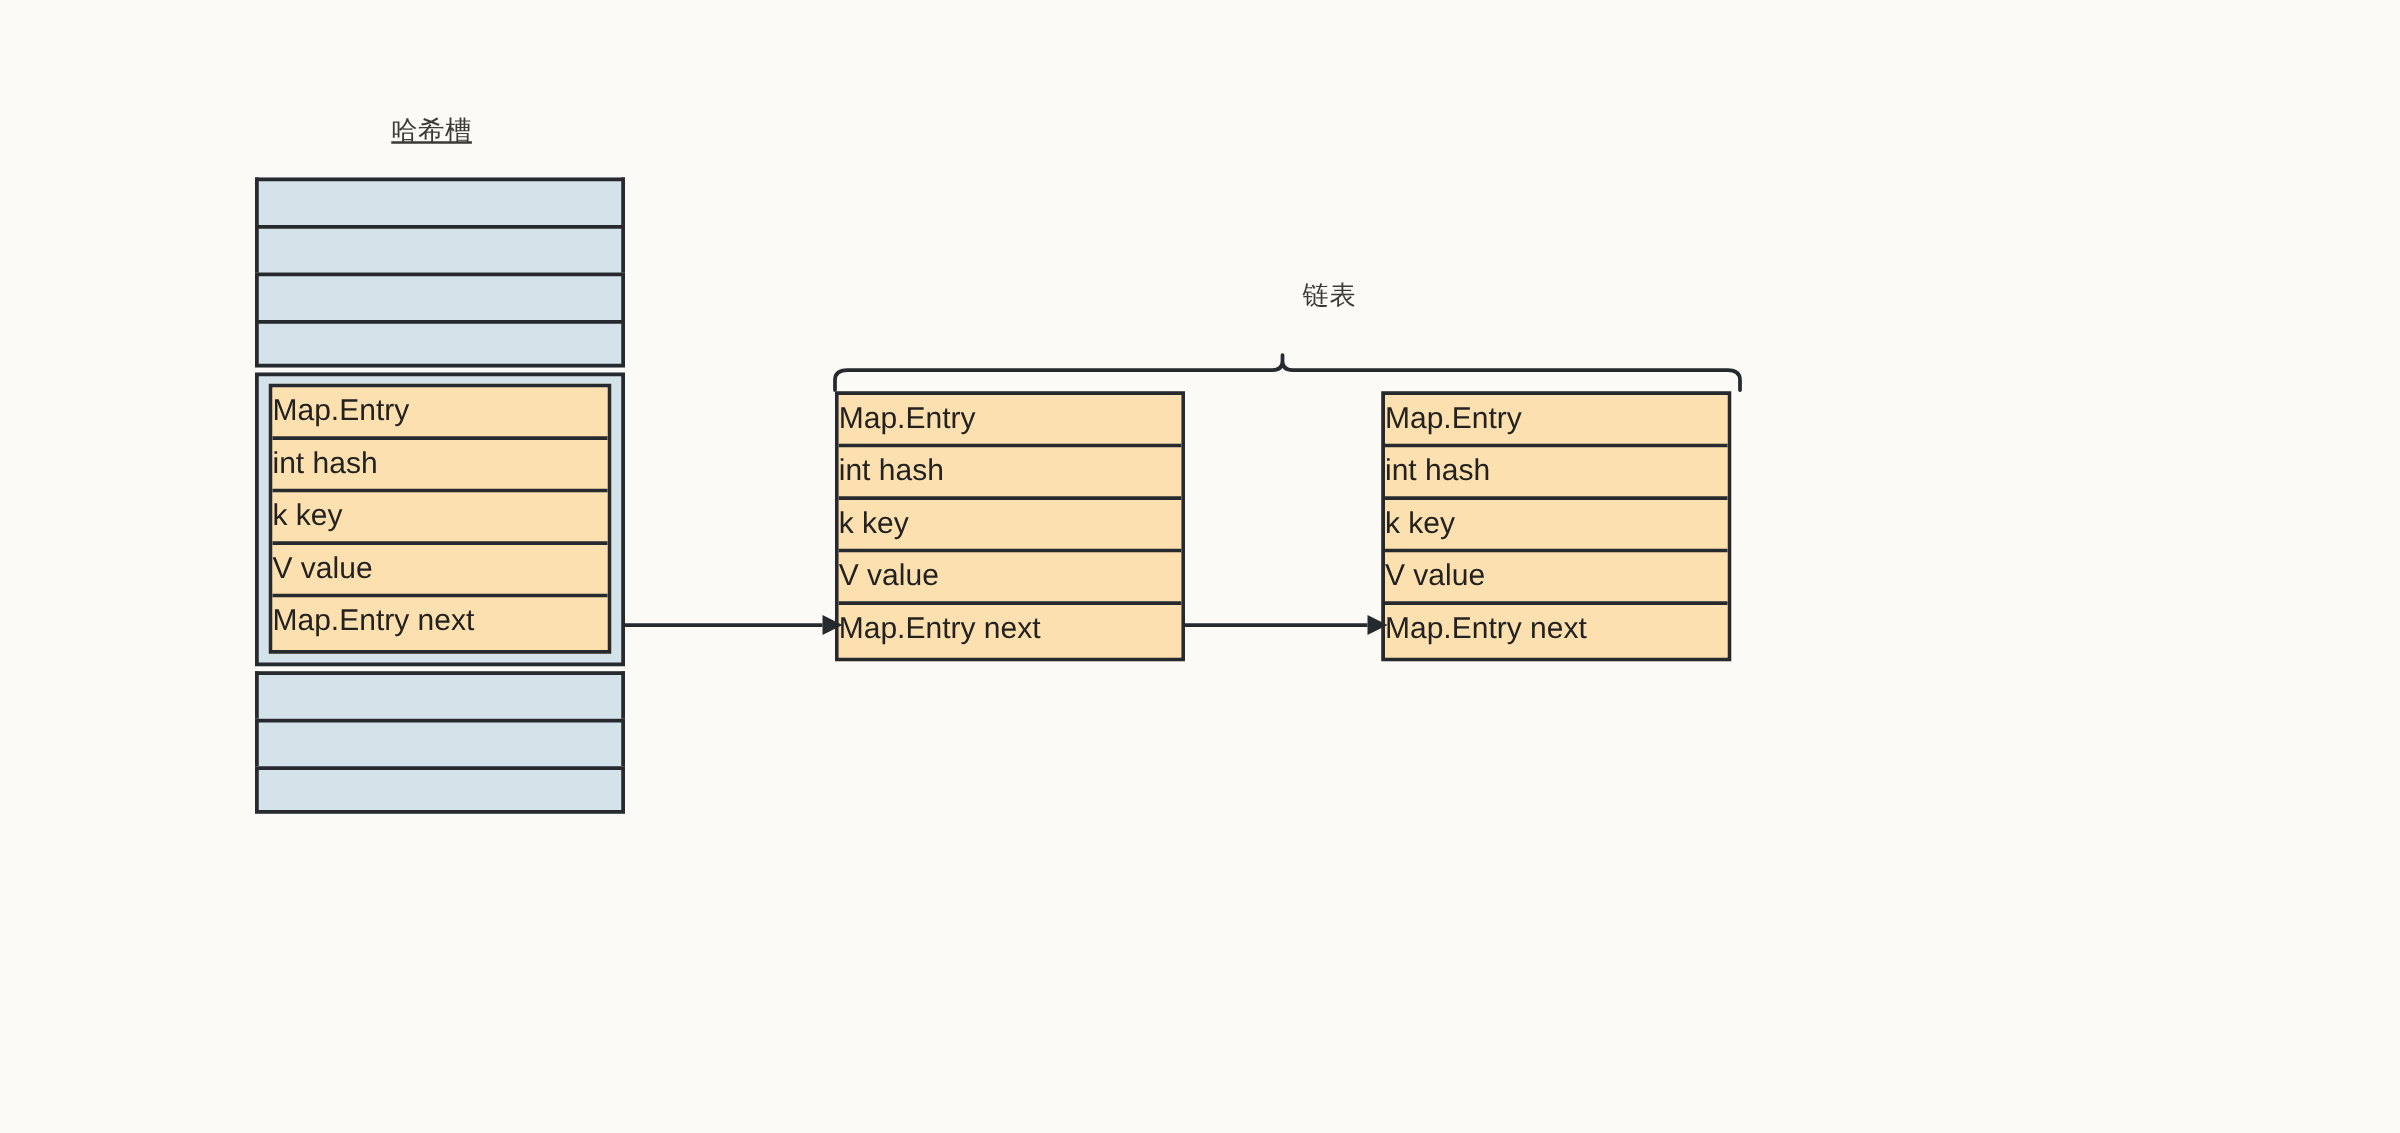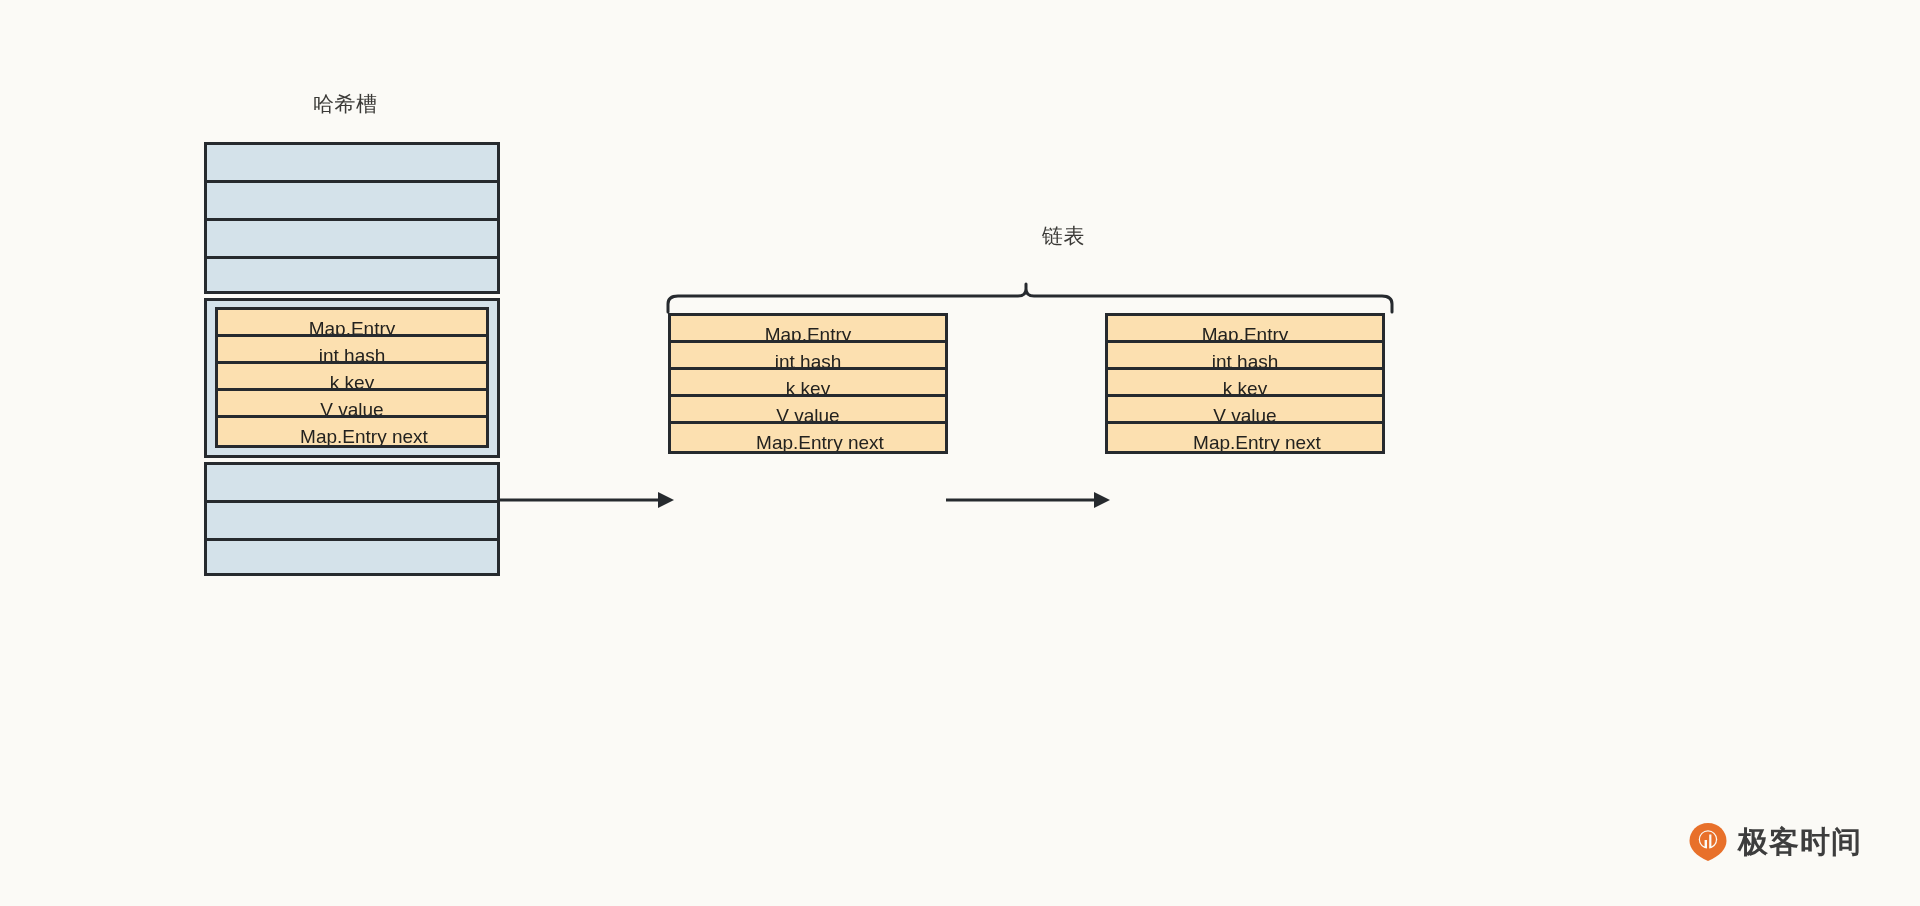--- a/index.html
+++ b/index.html
@@ -62,33 +62,31 @@
 
   
   .entry-box {
     box-sizing: border-box;
     background: #fce0b0;
     border: 3px solid #262a2e;
     width: 100%;
   }
   .entry-row {
     box-sizing: border-box;
-    height: 27px;
+    height: 42px;
     line-height: 38px;
-    text-align: center;
-    font-size: 19px;
+    font-size: 24px;
     color: #23221f;
     border-bottom: 3px solid #262a2e;
     background: #fce0b0;
     white-space: nowrap;
     overflow: hidden;
   }
   .entry-row.last {
     border-bottom: 0;
-    margin-left: 24px;
   }
 
   
   .entry-free {
     position: absolute;
     width: 280px;
   }
   #entry-middle { left: 668px; top: 313px; }
   #entry-right  { left: 1105px; top: 313px; }
 
@@ -127,21 +125,21 @@
     color: #3d3d3d;
     letter-spacing: 1px;
     line-height: 1;
   }
 </style>
 </head>
 <body>
 
 <div id="canvas">
 
-  <div class="label" style="left:313px; top:90px;">哈希槽</div>
+  <div class="label" style="left:313px; top:90px;text-decoration:underline;">哈希槽</div>
 
   <div class="label" style="left:1042px; top:222px;">链表</div>
 
   <svg id="brace-linkedlist" viewBox="0 0 748 32" preserveAspectRatio="none">
     <path d="M8,30 L8,22 Q8,14 18,14 L358,14 Q366,14 366,7 L366,2
              L366,7 Q366,14 374,14 L722,14 Q732,14 732,22 L732,30" fill="none" stroke="#262a2e" stroke-width="3" stroke-linecap="round" stroke-linejoin="round"></path>
   </svg>
 
   <div id="slot-column">
 
@@ -184,22 +182,14 @@
   <svg class="connector" style="left:496px; top:480px; width:180px; height:40px;" viewBox="0 0 180 40">
     <line x1="2" y1="20" x2="162" y2="20" stroke="#262a2e" stroke-width="3"></line>
     <polygon points="162,12 178,20 162,28" fill="#262a2e"></polygon>
   </svg>
 
   <svg class="connector" style="left:944px; top:480px; width:168px; height:40px;" viewBox="0 0 168 40">
     <line x1="2" y1="20" x2="150" y2="20" stroke="#262a2e" stroke-width="3"></line>
     <polygon points="150,12 166,20 150,28" fill="#262a2e"></polygon>
   </svg>
 
-  <div id="logo">
-    <svg id="logo-mark" viewBox="0 0 40 40">
-      <path d="M20 1 C9.5 1 1.5 9 1.5 19 C1.5 26.5 8 34 20 39 C32 34 38.5 26.5 38.5 19 C38.5 9 30.5 1 20 1 Z" fill="#e8702a"></path>
-      <circle cx="20" cy="17.5" r="9.2" fill="#fbfaf6"></circle>
-      <path d="M20 9.5 C15.6 9.5 12 13 12 17.4 C12 20.6 13.9 23.4 16.6 24.6 L16.6 17.9 L19 17.9 L19 27.2 L21.2 27.2 L21.2 12.6 L23.4 12.6 L23.4 24.4 C26 23.1 27.9 20.4 27.9 17.4 C27.9 13 24.3 9.5 20 9.5 Z" fill="#e8702a"></path>
-    </svg>
-    <div id="logo-text">极客时间</div>
-  </div>
 
 </div>
 
 </body></html>

